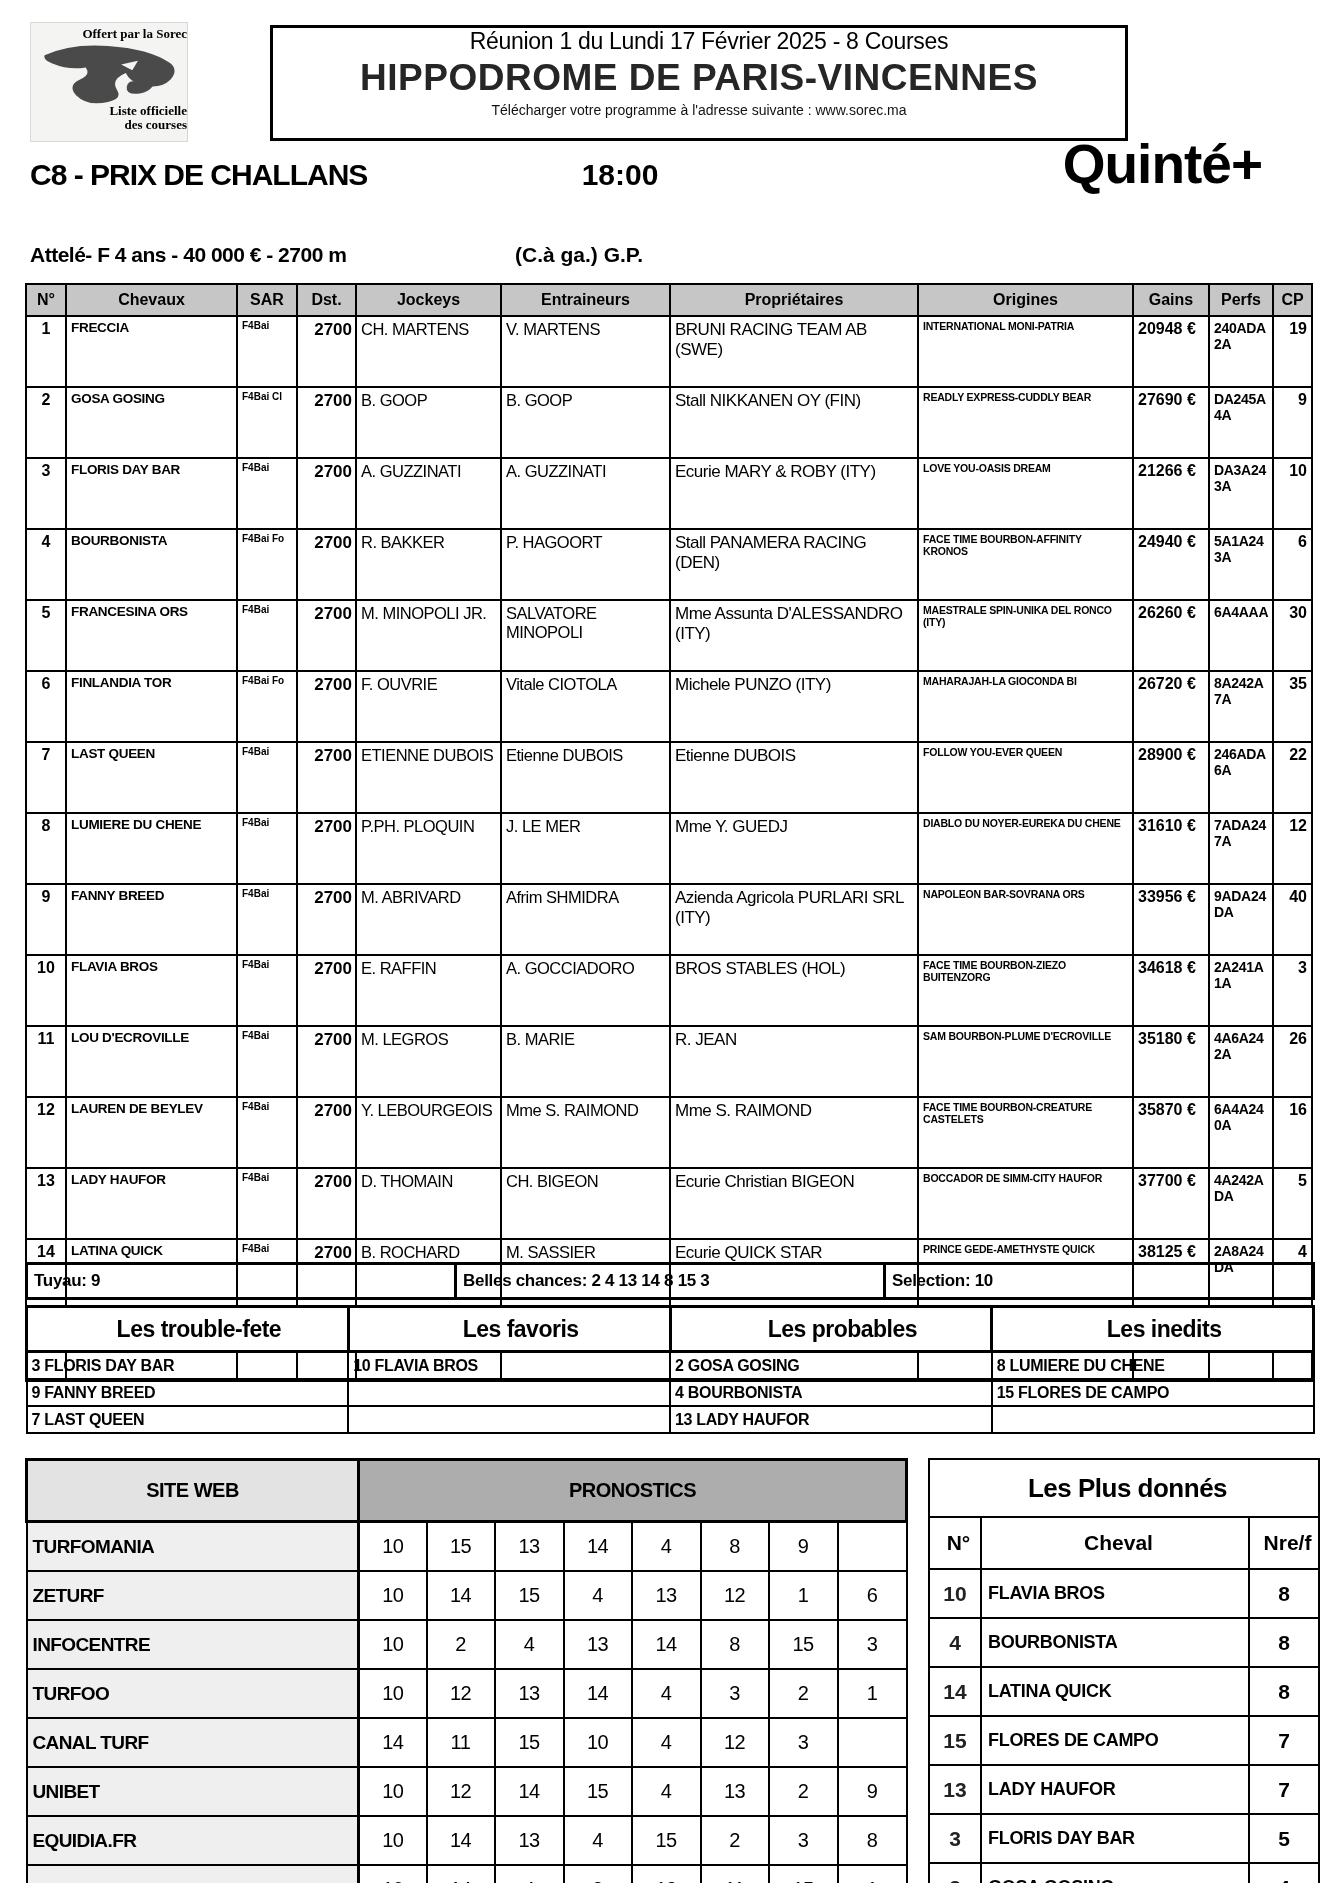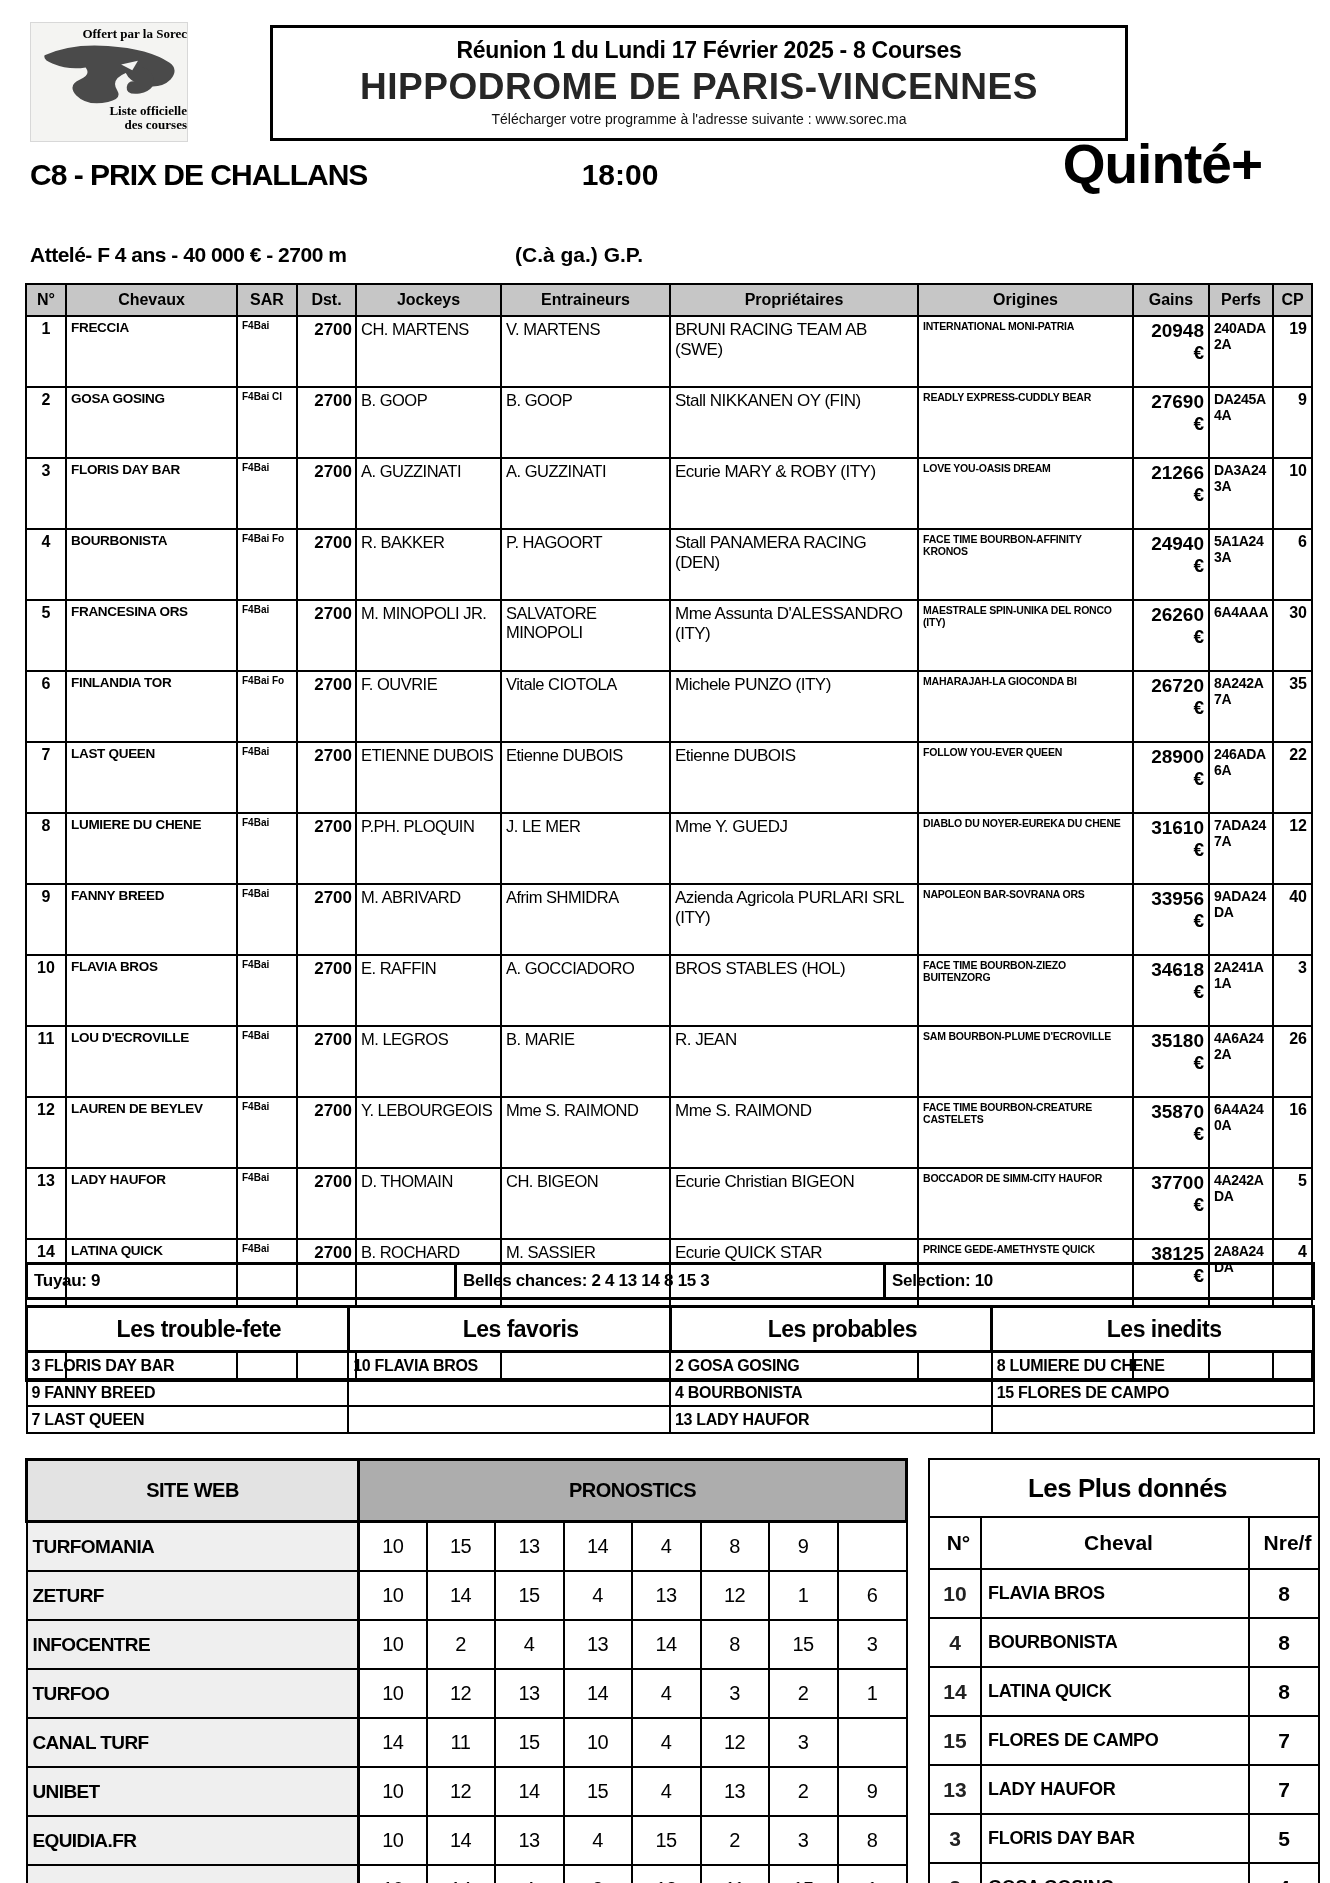--- a/index.html
+++ b/index.html
@@ -11,21 +11,21 @@
   .logo{position:absolute;left:30px;top:22px;width:156px;height:118px;
         background:#f4f4f2;border:1px solid #d8d8d8;text-align:right;
         font-family:"Liberation Serif",serif;font-weight:bold;}
   .logo .l1{font-size:13px;padding-top:3px;}
   .logo .l2{font-size:13px;line-height:14px;}
   .logo svg{display:block;margin:0 auto;}
 
   
   .hdrbox{position:absolute;left:270px;top:25px;width:852px;height:110px;
           border:3px solid #000;text-align:center;background:#fff;}
-  .hdrbox .reunion{font-size:23px;font-weight:bold;margin-top:9px;letter-spacing:-0.3px;padding-left:20px;}
+  .hdrbox .reunion{font-size:23px;font-weight:normal;letter-spacing:-0.3px;padding-left:20px;}
   .hdrbox .hippo{font-size:37px;font-weight:bold;color:#262626;letter-spacing:0.5px;margin-top:2px;}
   .hdrbox .dl{font-size:14px;color:#111;margin-top:3px;}
 
   
   .race-title{position:absolute;left:30px;top:158px;font-size:30px;font-weight:bold;letter-spacing:-1px;}
   .race-time{position:absolute;left:500px;top:158px;width:240px;text-align:center;
              font-size:30px;font-weight:bold;}
   .quinte{position:absolute;right:68px;top:132px;font-size:55px;font-weight:bold;letter-spacing:-1px;}
   .conds{position:absolute;left:30px;top:243px;font-size:21px;font-weight:bold;letter-spacing:-0.5px;}
   .gait{position:absolute;left:515px;top:243px;font-size:21px;font-weight:bold;}
@@ -37,21 +37,21 @@
            height:30px;vertical-align:middle;padding:0 2px;overflow:hidden;}
   .main td{border:2px solid #000;vertical-align:top;padding:3px 4px;height:63px;
            overflow:hidden;background:#fff;}
   .main .c-num{text-align:center;font-size:16px;font-weight:bold;}
   .main .c-cheval{font-size:13.5px;font-weight:bold;letter-spacing:-0.3px;}
   .main .c-sar{font-size:10px;font-weight:bold;}
   .main .c-dst{text-align:right;font-size:17px;font-weight:bold;padding-right:3px;margin-left:40px;}
   .main .c-jockey,.main .c-entr{font-size:16.5px;letter-spacing:-0.5px;}
   .main .c-prop{font-size:17px;letter-spacing:-0.5px;}
   .main .c-orig{font-size:10.5px;font-weight:bold;letter-spacing:-0.2px;}
-  .main .c-gains{text-align:right;font-size:19px;font-weight:bold;}
+  .main .c-gains{font-size:16px;font-weight:bold;}
   .main .c-perfs{font-size:14px;font-weight:bold;letter-spacing:-0.3px;}
   .main .c-cp{text-align:right;font-size:16px;font-weight:bold;}
 
   
   .tuyau{position:absolute;left:25px;top:1262px;width:1290px;table-layout:fixed;}
   .tuyau td{border:3px solid #000;height:32px;font-size:17px;font-weight:bold;
             padding:0 6px;vertical-align:middle;letter-spacing:-0.3px;}
 
   
   .cats{position:absolute;left:25px;top:1305px;width:1290px;table-layout:fixed;}

